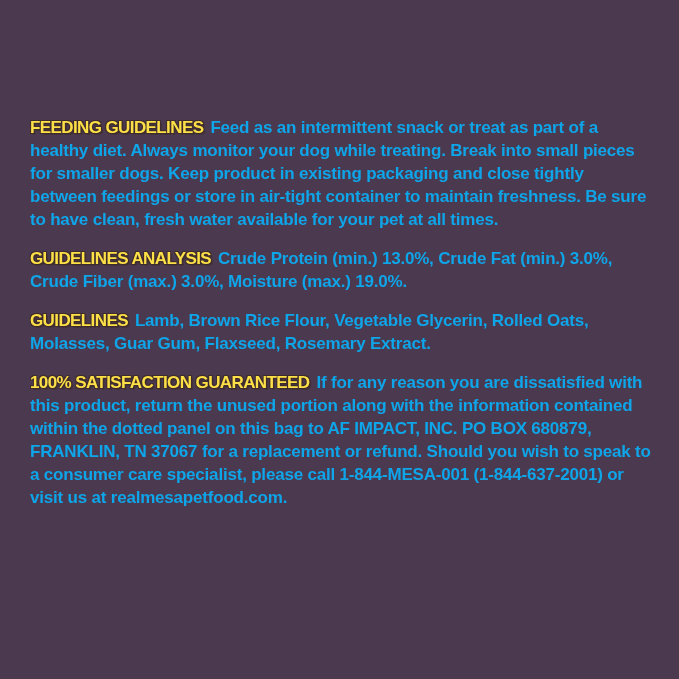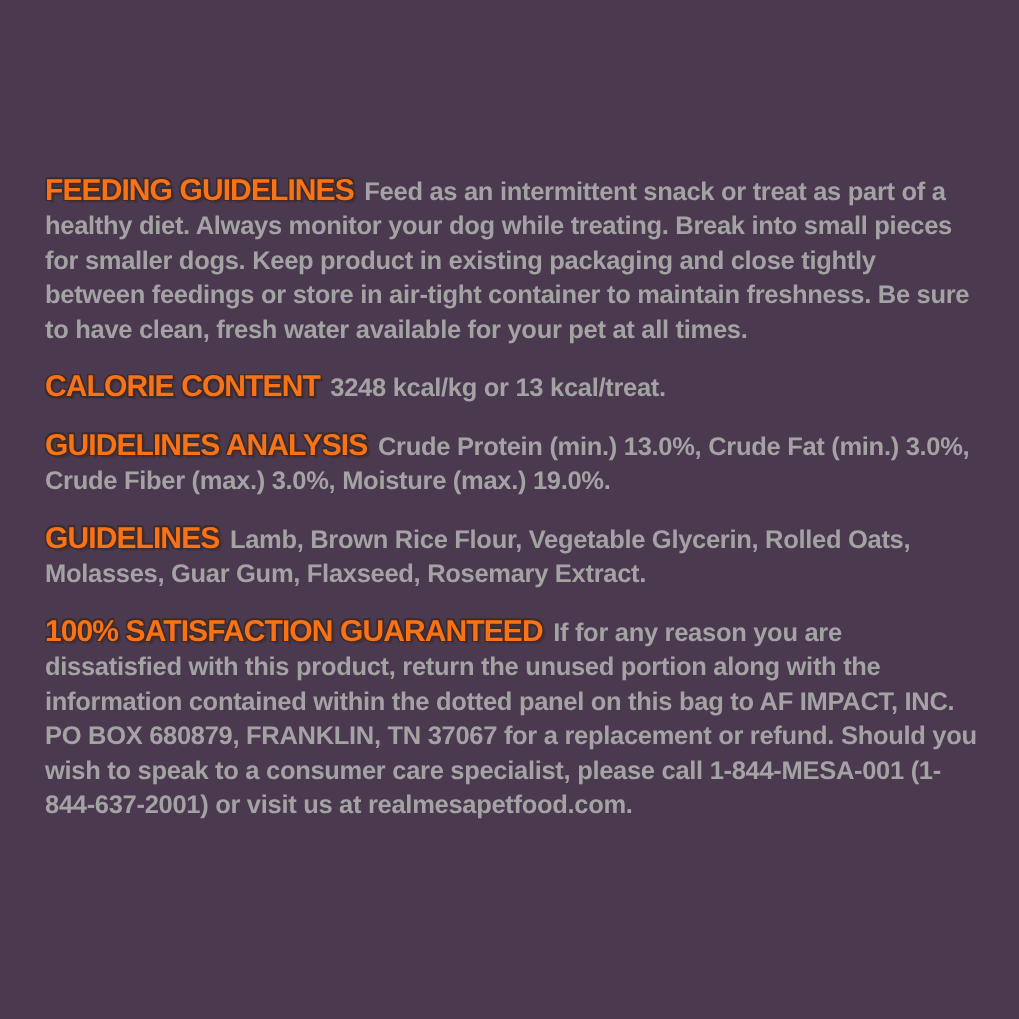--- a/index.html
+++ b/index.html
@@ -25,48 +25,45 @@
     font-size: 17px;
     line-height: 23px;
     letter-spacing: -0.2px;
     color: #f3e2c1;
     margin: 0 0 16px 0;
     text-align: left;
   }
   .section-heading {
     font-family: "Liberation Sans", sans-serif;
     font-weight: bold;
-    font-size: 20px;
+    font-size: 17px;
     letter-spacing: -0.6px;
-    color: #f97316;
+    color: #fde047;
     margin-right: 7px;
     line-height: 23px;
     text-shadow:
       -1px -1px 0 #3e2c2d,
        1px -1px 0 #3e2c2d,
       -1px  1px 0 #3e2c2d,
        1px  1px 0 #3e2c2d,
        2px  2px 0 rgba(62,44,45,0.55);
   }
   .section-body {
-    color: #a3a3a3;
+    color: #0ea5e9;
   }
 </style>
 </head>
 <body style="background: rgb(75, 57, 80);">
 
 <div class="panel">
 
   <p class="section">
     <span class="section-heading">FEEDING GUIDELINES</span><span class="section-body">Feed as an intermittent snack or treat as part of a healthy diet. Always monitor your dog while treating. Break into small pieces for smaller dogs. Keep product in existing packaging and close tightly between feedings or store in air-tight container to maintain freshness. Be sure to have clean, fresh water available for your pet at all times.</span>
   </p>
 
-  <p class="section">
-    <span class="section-heading">CALORIE CONTENT</span><span class="section-body">3248 kcal/kg or 13 kcal/treat.</span>
-  </p>
 
   <p class="section">
     <span class="section-heading">GUIDELINES ANALYSIS</span><span class="section-body">Crude Protein (min.) 13.0%, Crude Fat (min.) 3.0%, Crude Fiber (max.) 3.0%, Moisture (max.) 19.0%.</span>
   </p>
 
   <p class="section">
     <span class="section-heading">GUIDELINES</span><span class="section-body">Lamb, Brown Rice Flour, Vegetable Glycerin, Rolled Oats, Molasses, Guar Gum, Flaxseed, Rosemary Extract.</span>
   </p>
 
   <p class="section">

